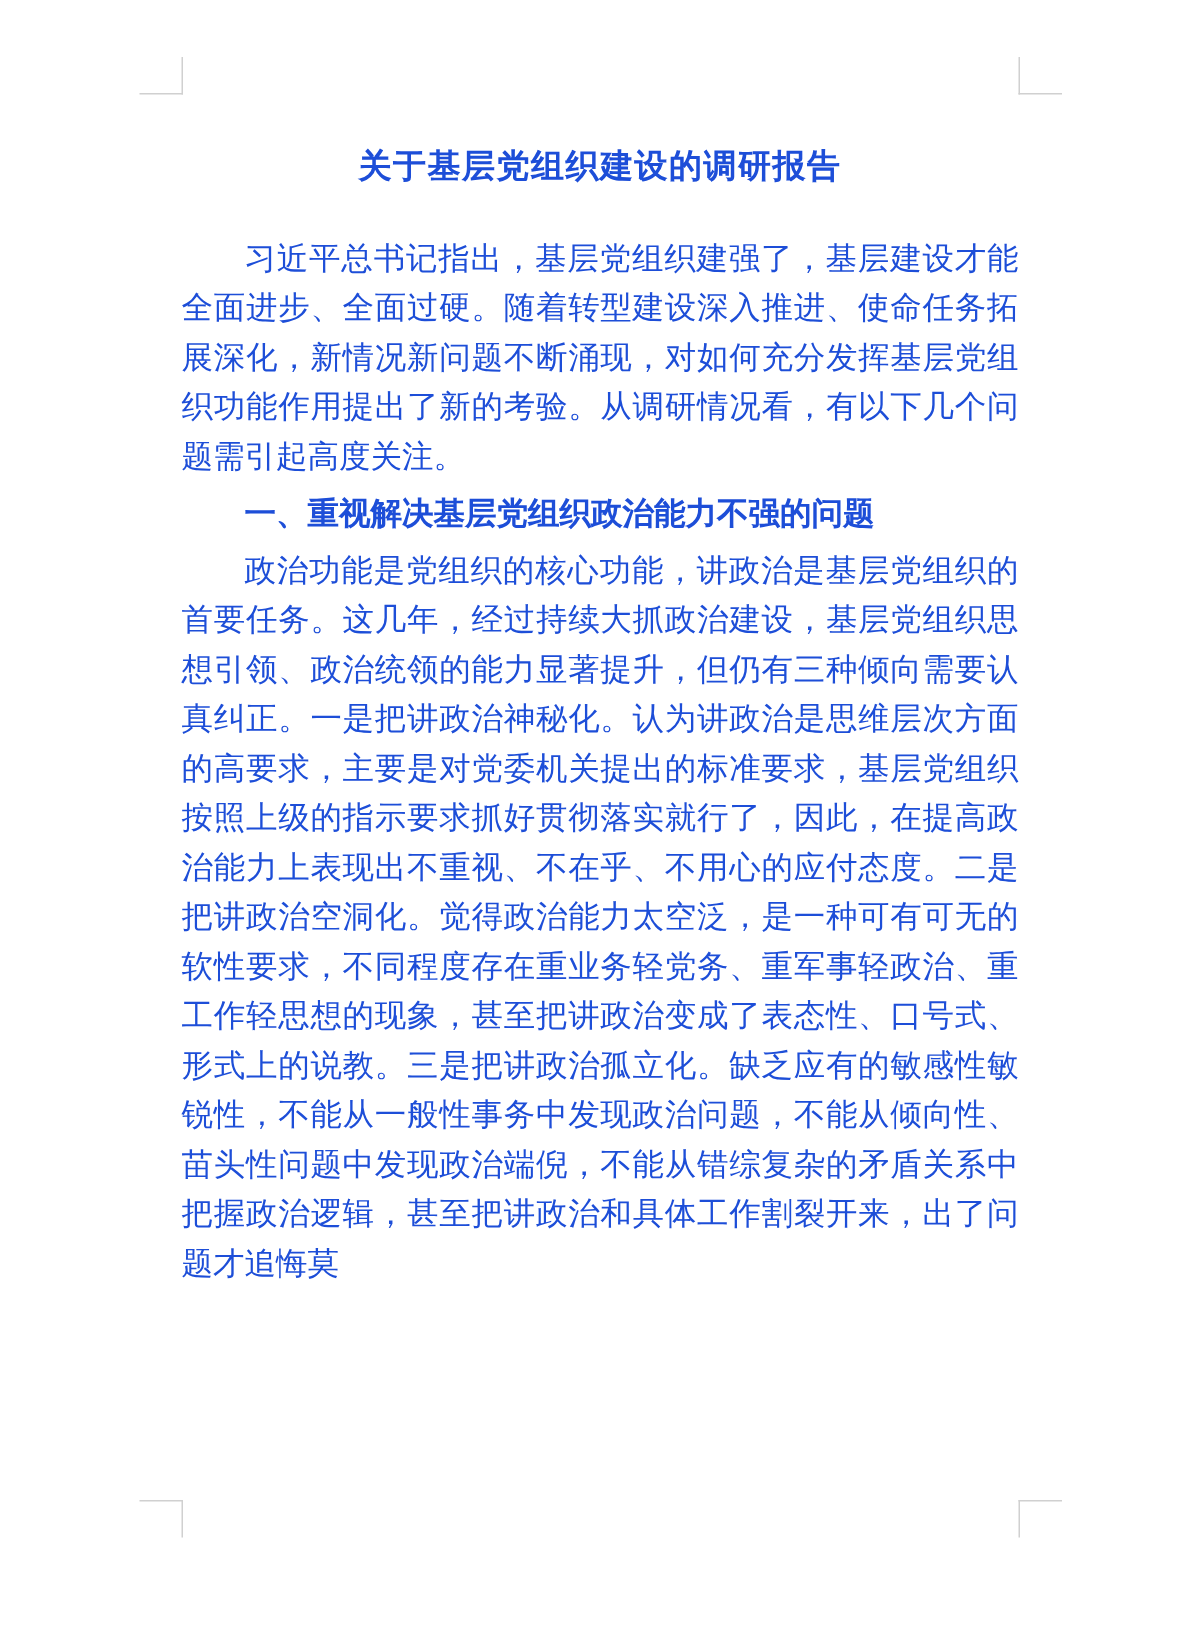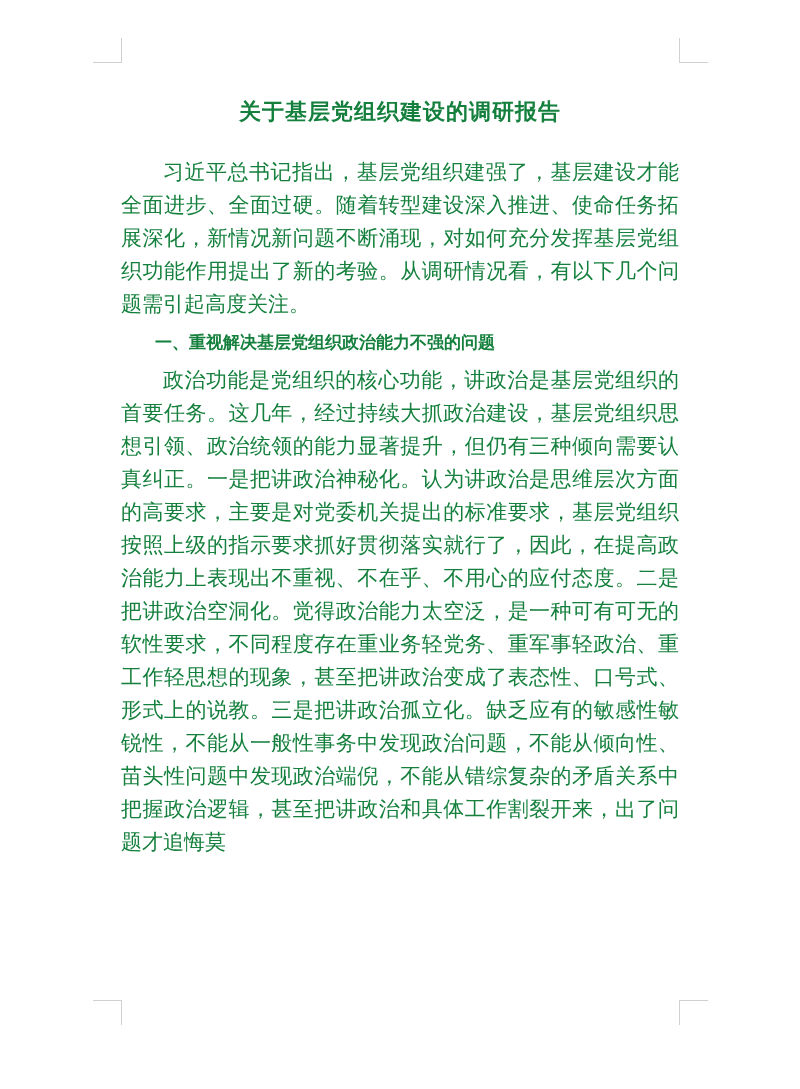--- a/index.html
+++ b/index.html
@@ -7,21 +7,21 @@
     padding: 0;
     background: #ffffff;
     font-family: "DejaVu Sans", "Liberation Sans", sans-serif;
   }
   .page {
     position: relative;
     width: 780px;
     height: 1089px;
     background: #ffffff;
     overflow: hidden;
-    color: #15803d;
+    color: #1d4ed8;
   }
   
   .crop {
     position: absolute;
     width: 28px;
     height: 24px;
   }
   .crop.tl { left: 93px;  top: 38px;   border-right: 1px solid #d0d0d0; border-bottom: 1px solid #d0d0d0; }
   .crop.tr { left: 679px; top: 38px;   border-left: 1px solid #d0d0d0;  border-bottom: 1px solid #d0d0d0; }
   .crop.bl { left: 93px;  top: 1000px; border-right: 1px solid #d0d0d0; border-top: 1px solid #d0d0d0; }
@@ -46,21 +46,21 @@
     font-size: 21px;
     line-height: 33px;
     text-align: justify;
     text-justify: inter-character;
     text-indent: 2em;
     word-break: break-all;
     overflow-wrap: break-word;
   }
   .section-heading {
     margin: 0;
-    font-size: 17px;
+    font-size: 21px;
     line-height: 43px;
     font-weight: bold;
     text-indent: 2em;
     word-break: break-all;
   }
 </style>
 </head>
 <body>
 
 <div class="page">

